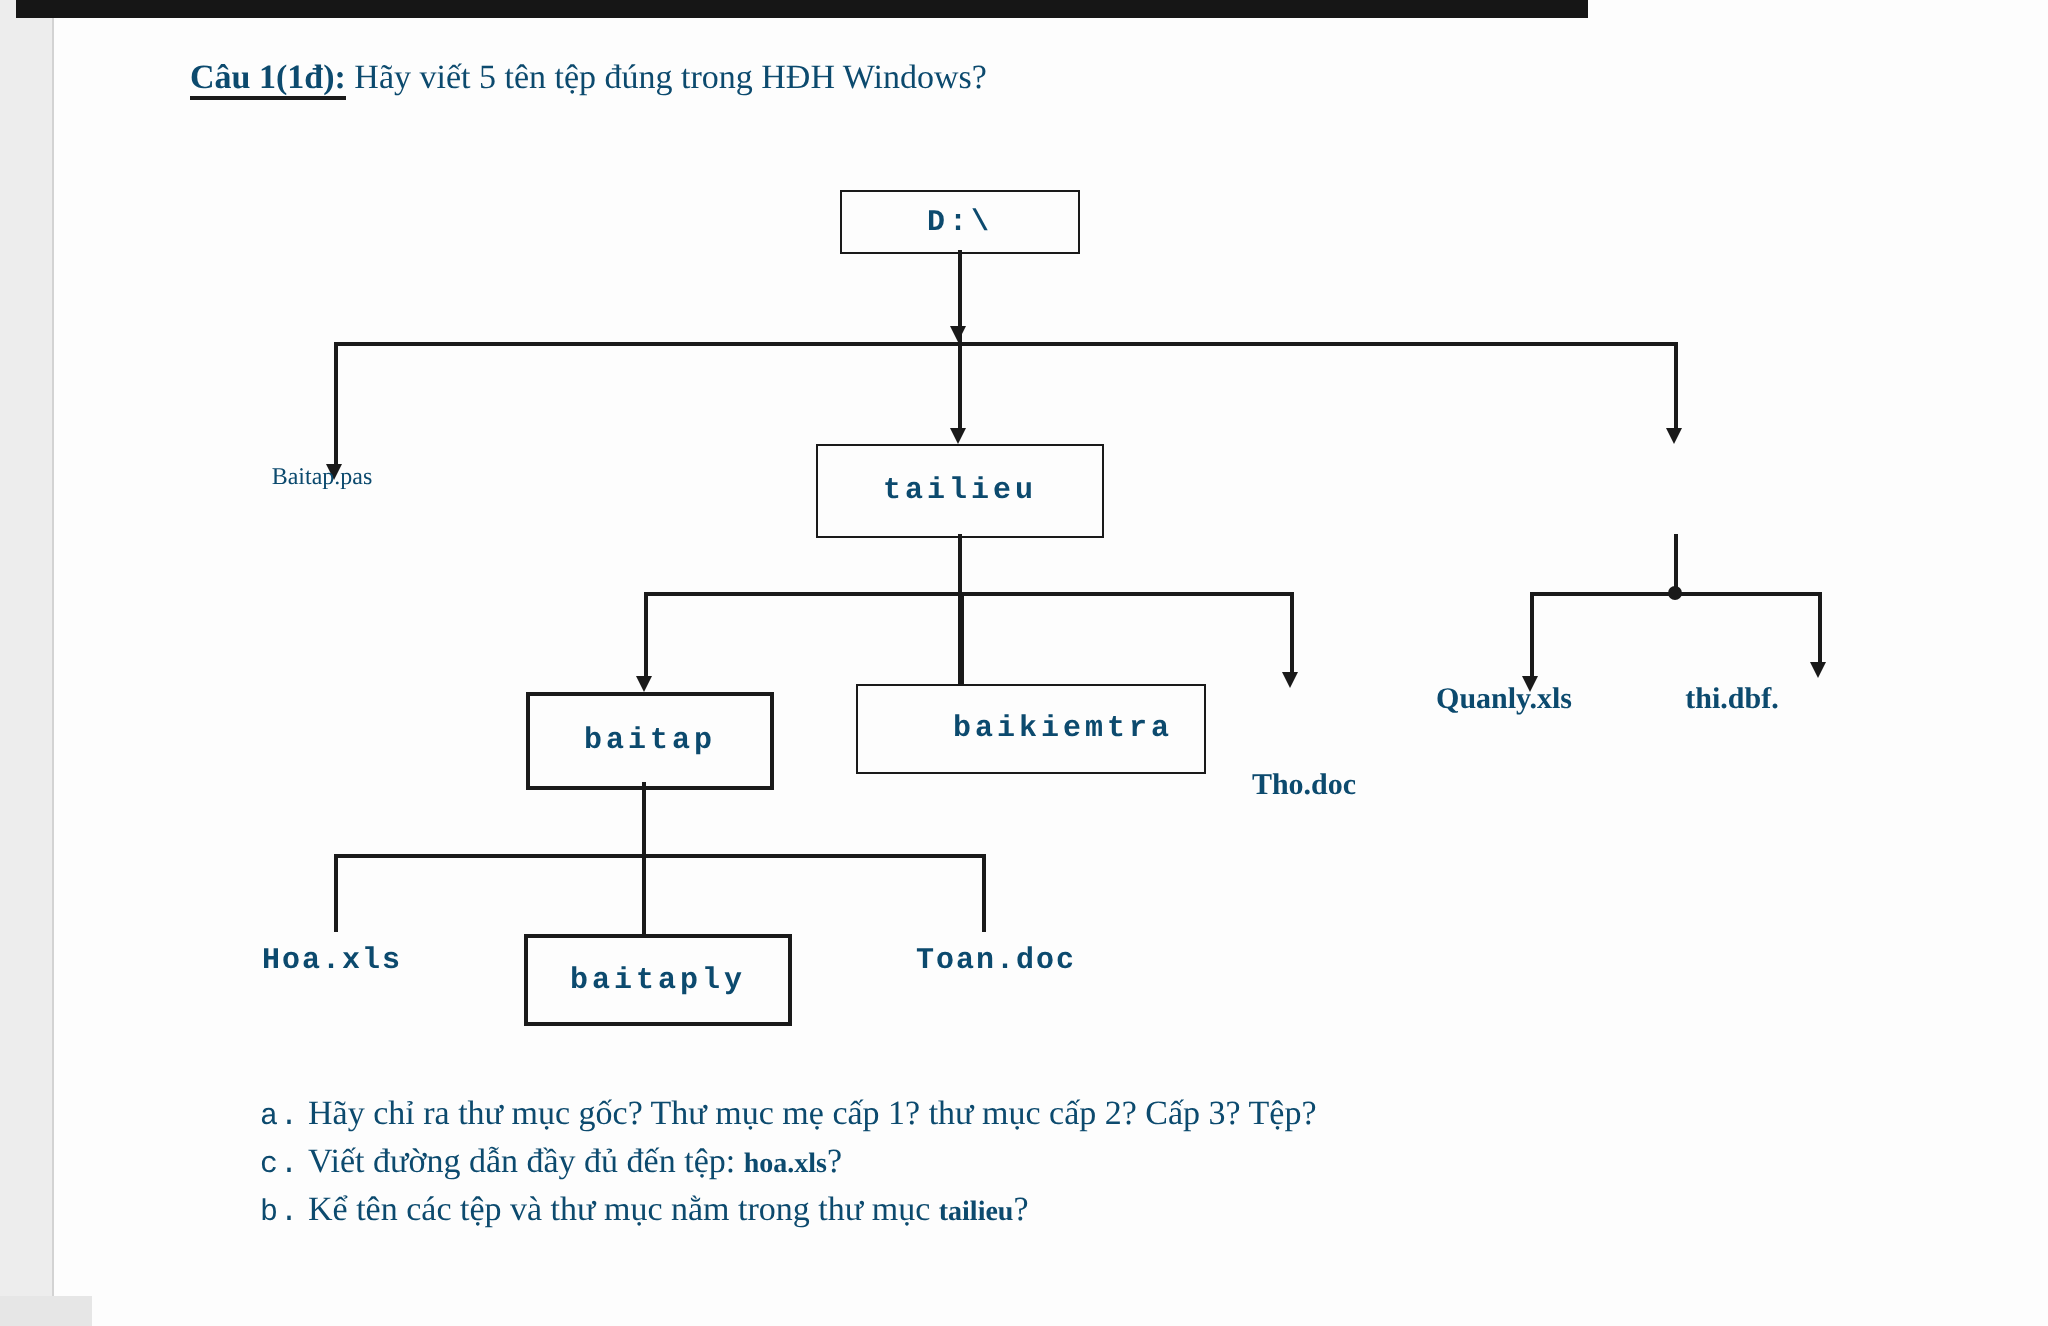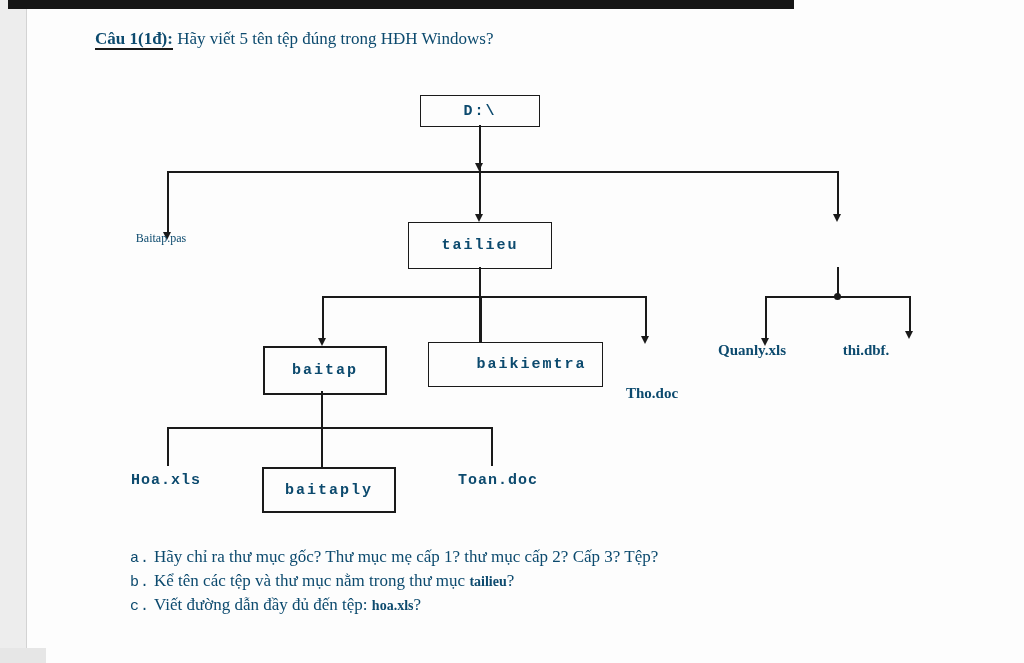--- a/index.html
+++ b/index.html
@@ -100,20 +100,20 @@
   <div class="box thick" style="left:262px;top:467px;width:130px;height:42px;">
       <span>baitaply</span>
     </div>
   <div class="flabel f-mono-b" style="left:498px;top:472px;">Toan.doc</div>
 
   <div class="questions">
     <div class="qline">
       <span class="qpre">a.</span><span>Hãy chỉ ra thư mục gốc? Thư mục mẹ cấp 1? thư mục cấp 2? Cấp 3? Tệp?</span>
     </div>
     <div class="qline">
-      <span class="qpre">b.</span><span>Kể tên các tệp và thư mục nằm trong thư mục </span><span class="qb">tailieu</span><span>?</span>
+      <span class="qpre">c.</span><span>Viết đường dẫn đầy đủ đến tệp: </span><span class="qb">hoa.xls</span><span>?</span>
     </div>
     <div class="qline">
-      <span class="qpre">c.</span><span>Viết đường dẫn đầy đủ đến tệp: </span><span class="qb">hoa.xls</span><span>?</span>
+      <span class="qpre">b.</span><span>Kể tên các tệp và thư mục nằm trong thư mục </span><span class="qb">tailieu</span><span>?</span>
     </div>
   </div>
 
 </div>
 
 </body></html>

